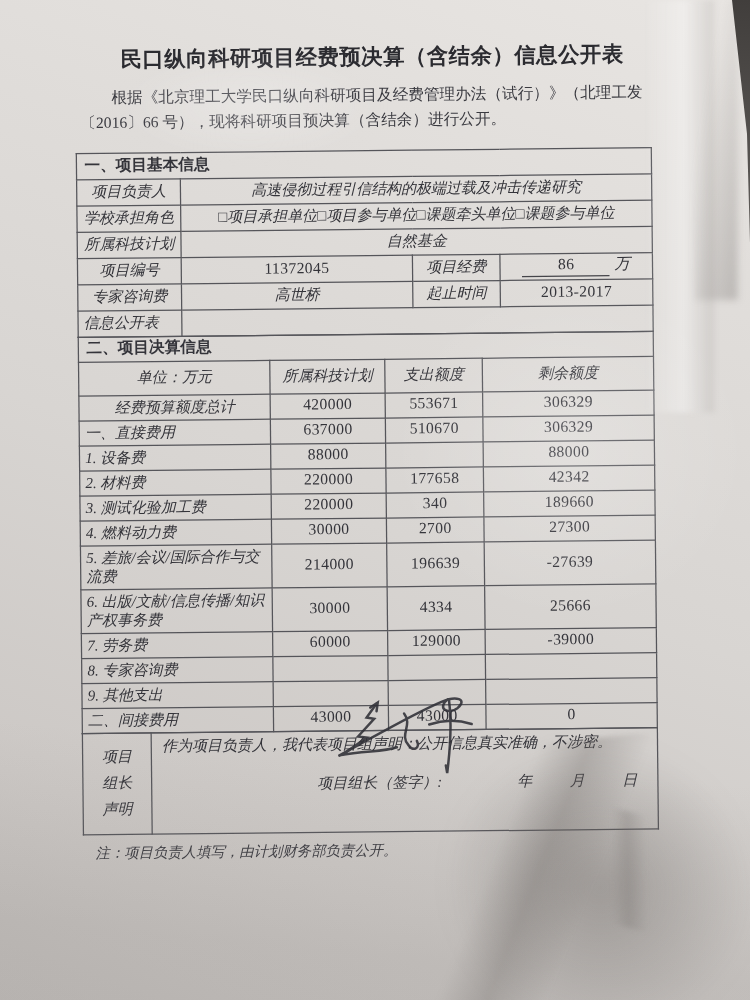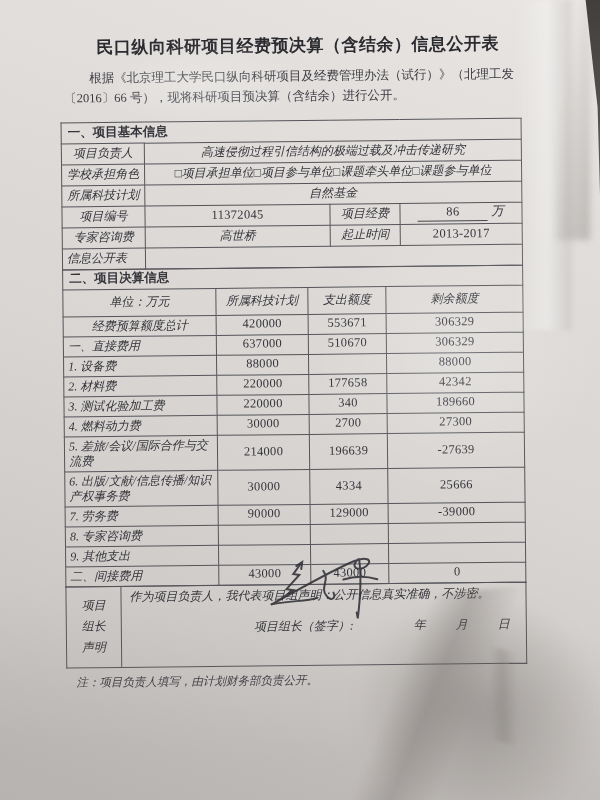--- a/index.html
+++ b/index.html
@@ -190,21 +190,21 @@
           <td class="num">-27639</td>
         </tr>
         <tr class="tall">
           <td class="kai">6. 出版/文献/信息传播/知识产权事务费</td>
           <td class="num">30000</td>
           <td class="num">4334</td>
           <td class="num">25666</td>
         </tr>
         <tr>
           <td class="kai">7. 劳务费</td>
-          <td class="num">90000</td>
+          <td class="num">60000</td>
           <td class="num">129000</td>
           <td class="num">-39000</td>
         </tr>
         <tr>
           <td class="kai">8. 专家咨询费</td>
           <td class="num"></td>
           <td class="num"></td>
           <td class="num"></td>
         </tr>
         <tr>

